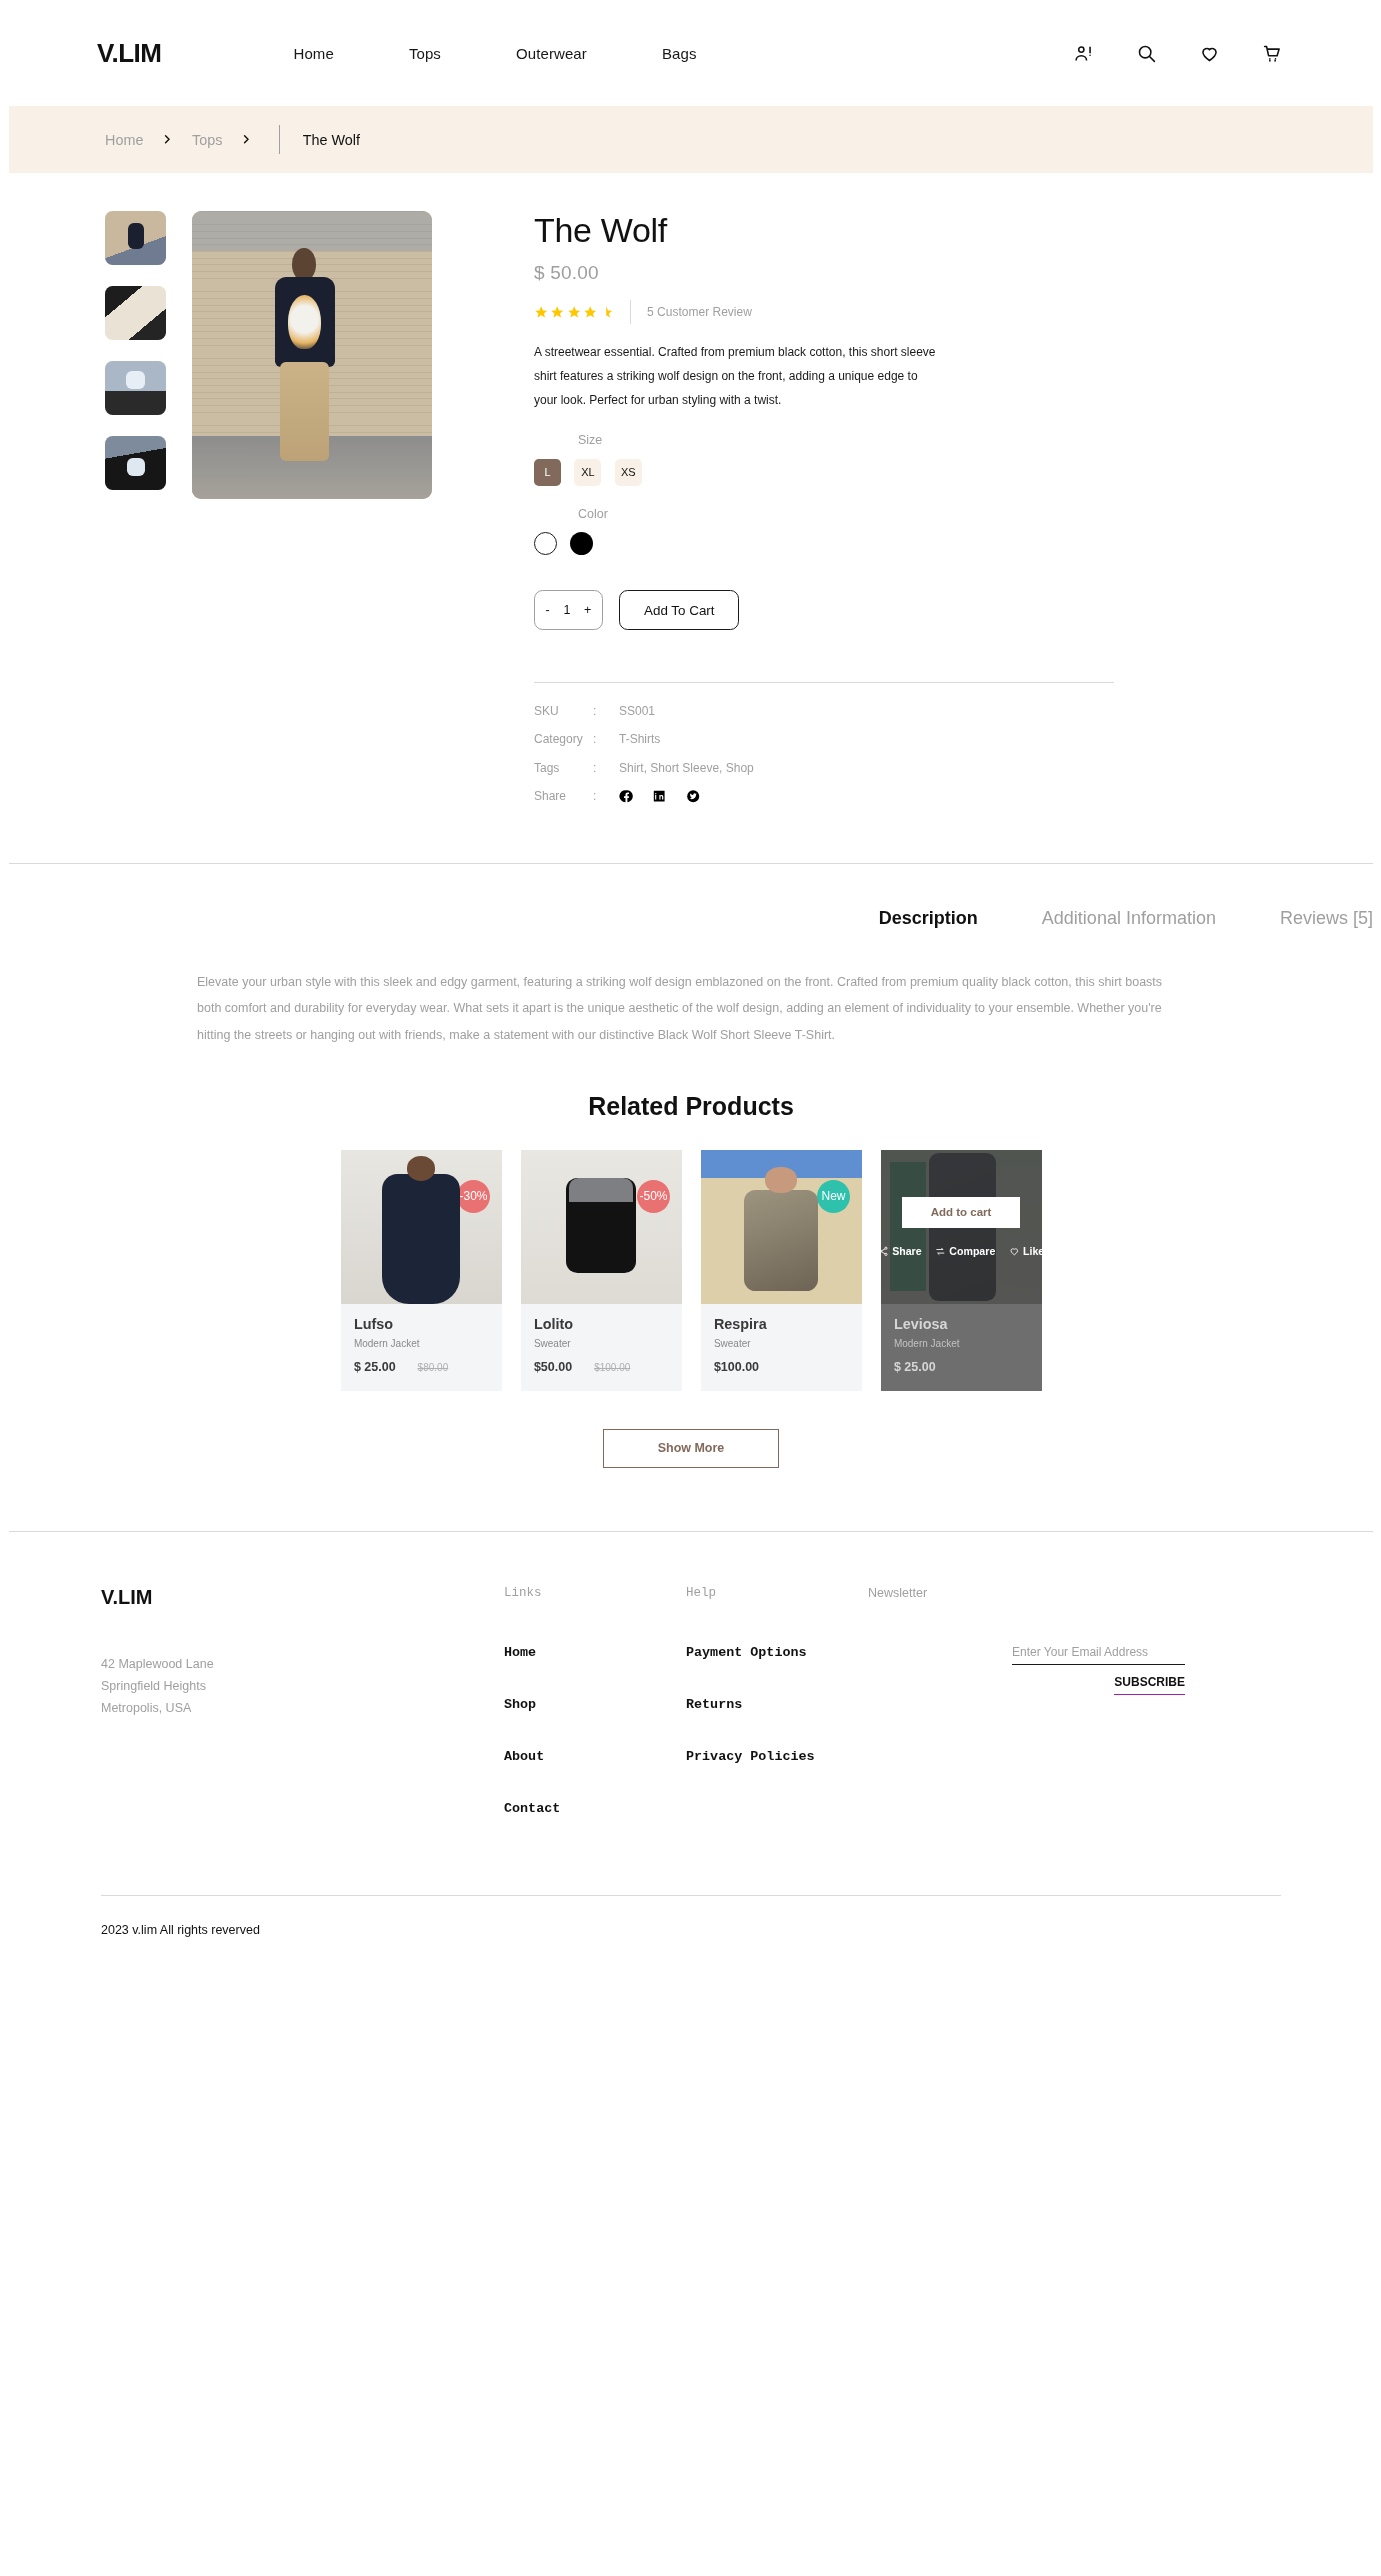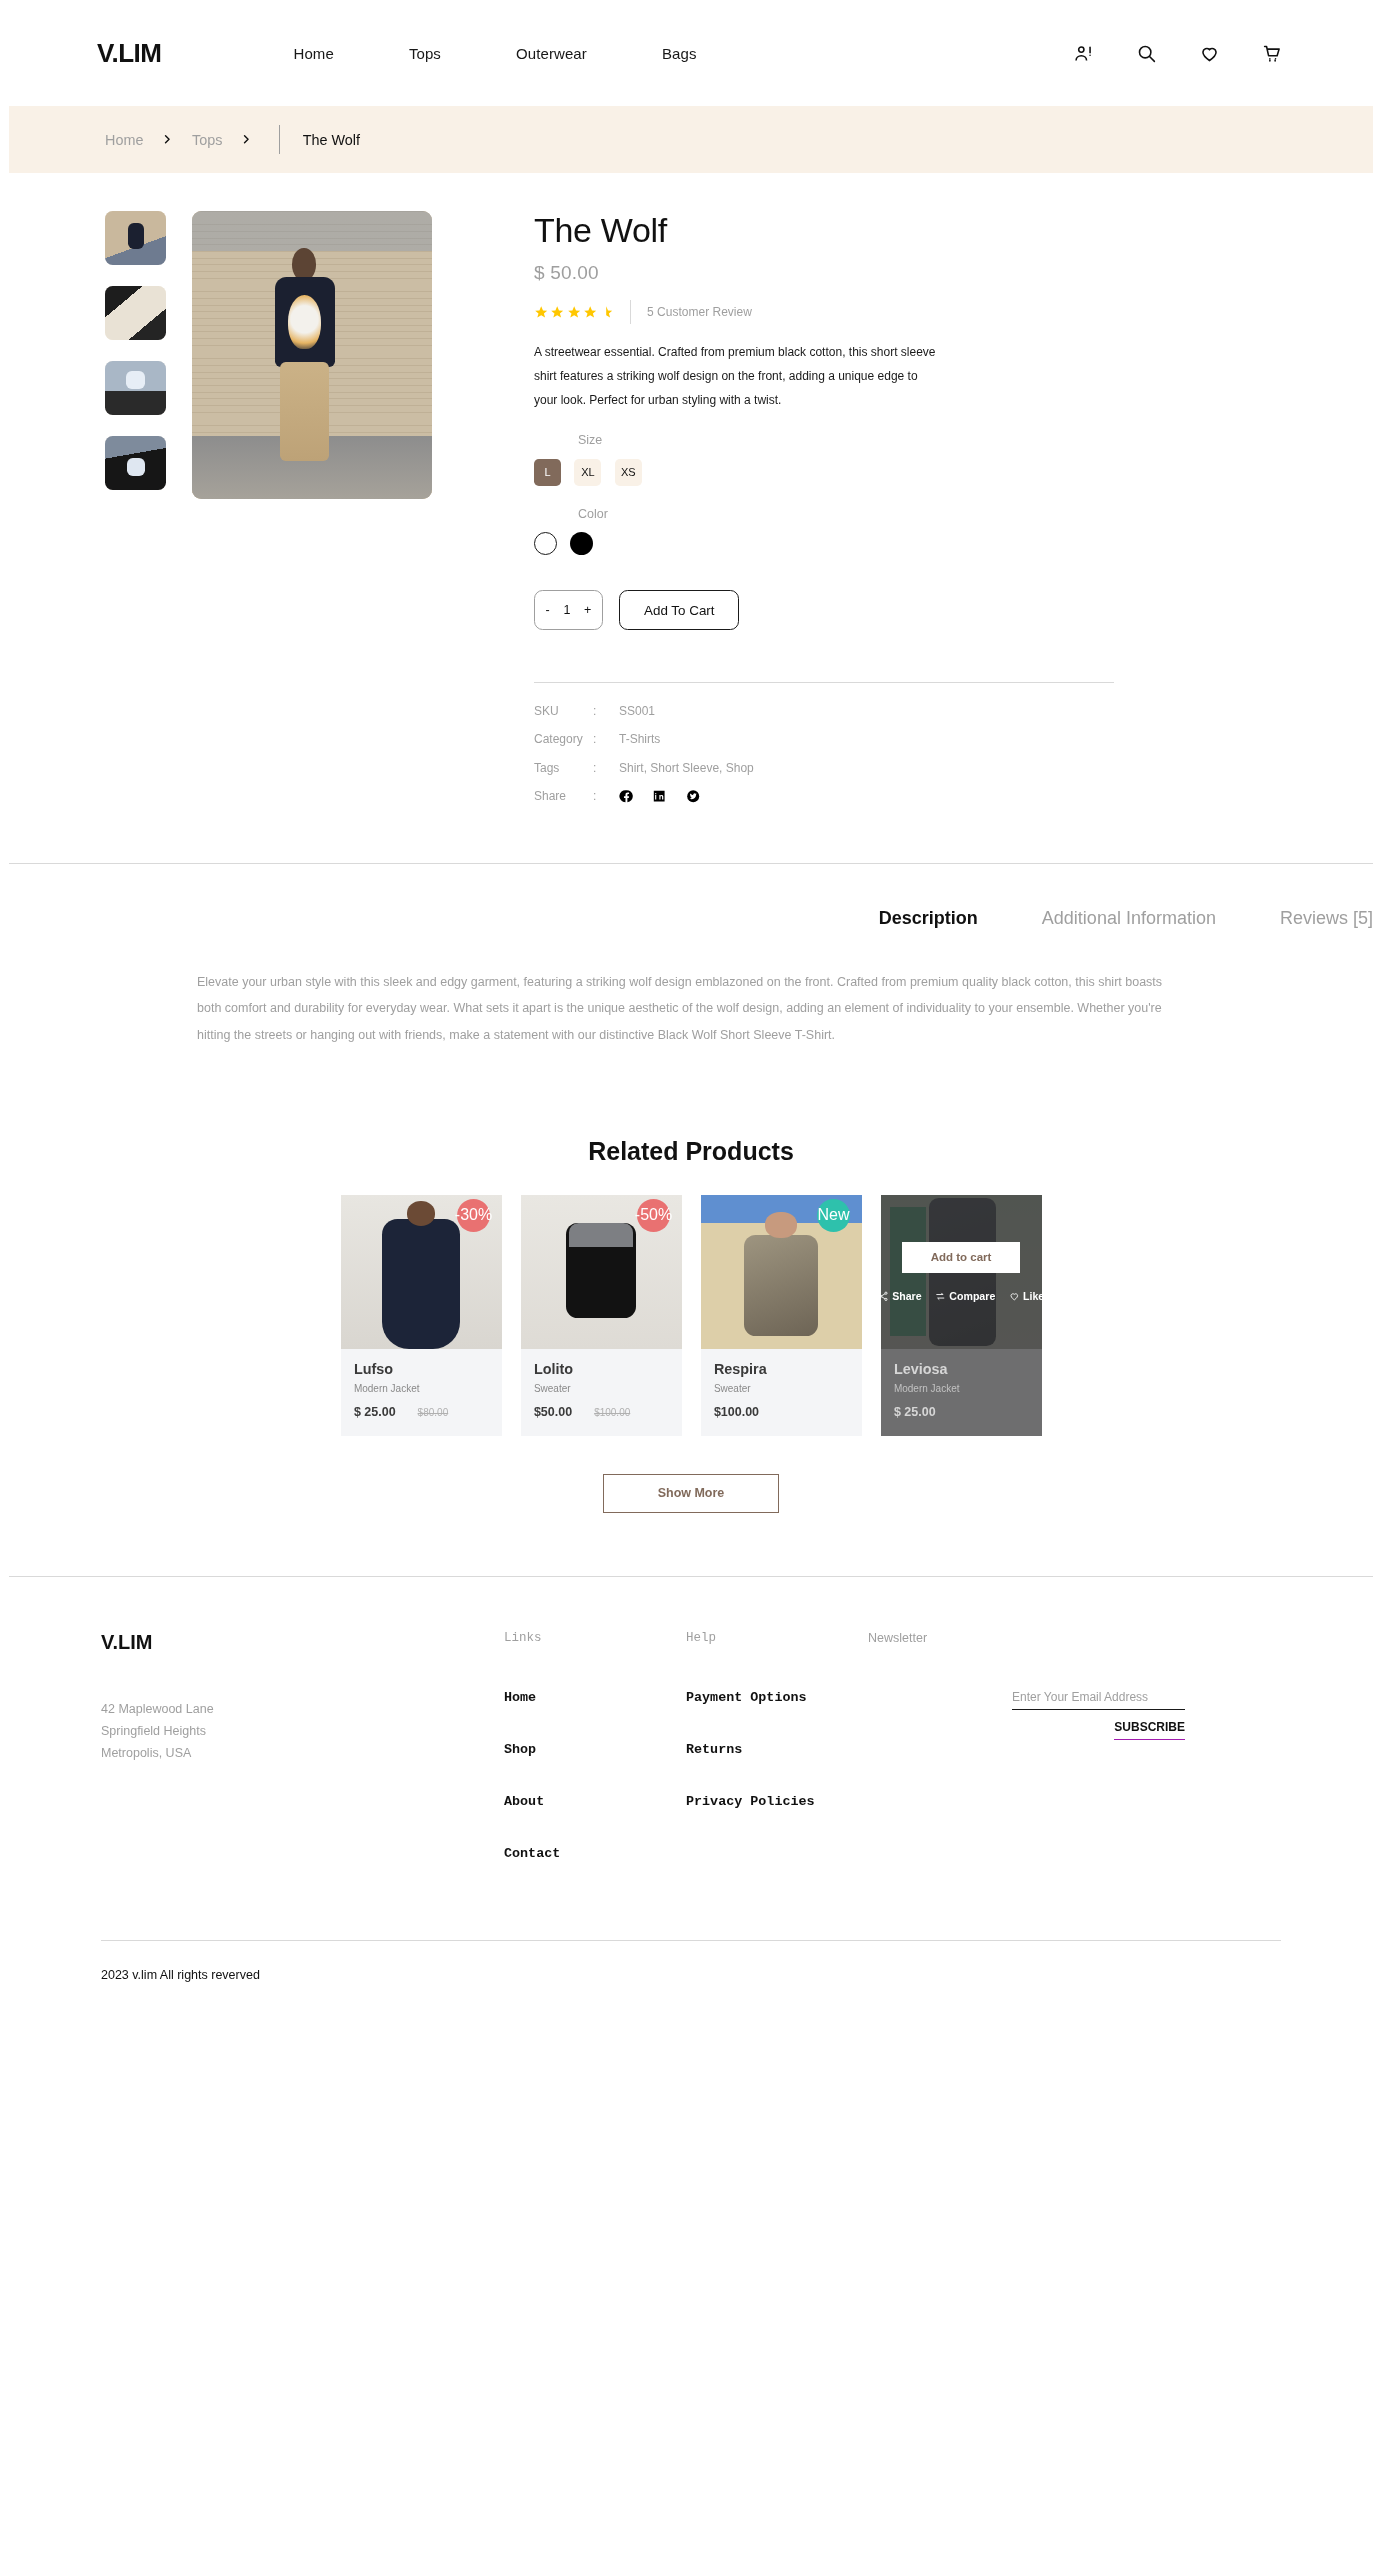--- a/index.html
+++ b/index.html
@@ -151,29 +151,29 @@
   .tabs-sec { padding:44px 0 0 0; }
   .tabs { display:flex; justify-content:flex-end; gap:64px;margin-left:36px; }
   .tab { font-size:18px; color:#9f9f9f; cursor:pointer; }
   .tab.active { color:#111; font-weight:bold; }
   .tab-body {
     margin:40px auto 0 auto; width:988px; font-size:12.5px; line-height:2.1;
     color:#9f9f9f; text-align:left;
   }
 
   
-  .related { margin-top:89px; }
+  .related { margin-top:44px; }
   .related-title { text-align:center; font-size:25px; font-weight:bold; color:#111; }
   .cards { display:flex; gap:19px; justify-content:center; margin-top:29px; }
   .card { width:161px; position:relative; background:#f4f5f7; cursor:pointer; }
   .card-img { height:154px; position:relative; overflow:hidden; }
   .badge {
-    position:absolute; top:4px; right:11.5px; width:33px; height:33px;
+    position:absolute; top:30px; right:11.5px; width:33px; height:33px;
     border-radius:50%; display:flex; align-items:center; justify-content:center;
-    font-size:16px; color:#fff;
+    font-size:12px; color:#fff;
   }
   .badge.sale { background:#e97171; }
   .badge.new  { background:#2ec1ac; }
   .card-body { padding:12.5px 13.4px 17.3px 13.4px; }
   .card-name { font-size:14.4px; font-weight:bold; color:#3a3a3a; }
   .card-sub { font-size:10px; color:#898989; margin-top:5.8px; }
   .card-prices { margin-top:10.6px; display:flex; align-items:baseline; gap:22px; }
   .card-price { font-size:12.5px; font-weight:bold; color:#3a3a3a; }
   .card-old { font-size:10px; color:#b0b0b0; text-decoration:line-through; }
   .card.hovered .overlay { display:flex; }

